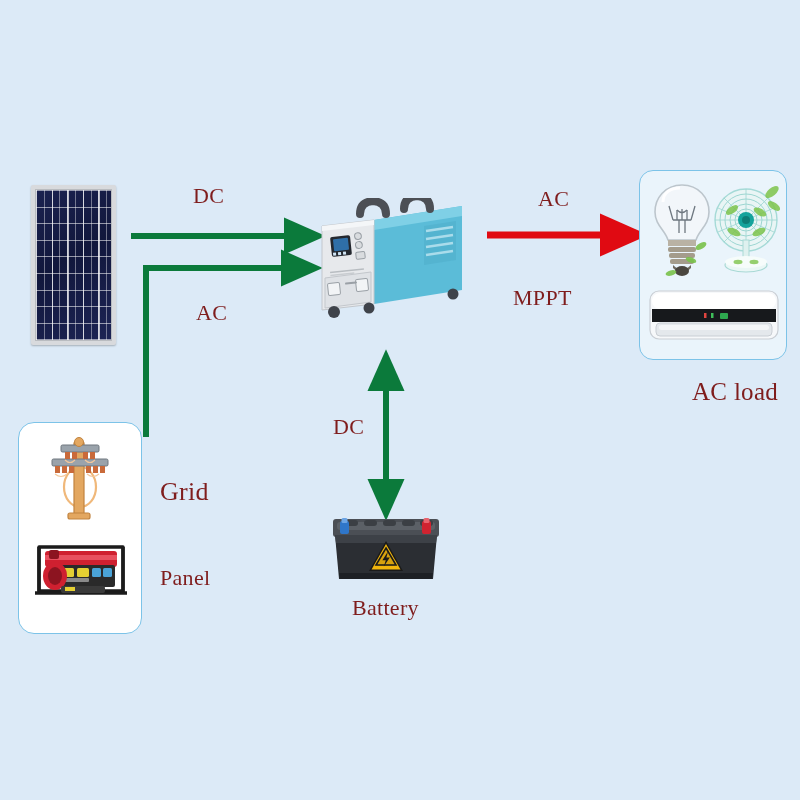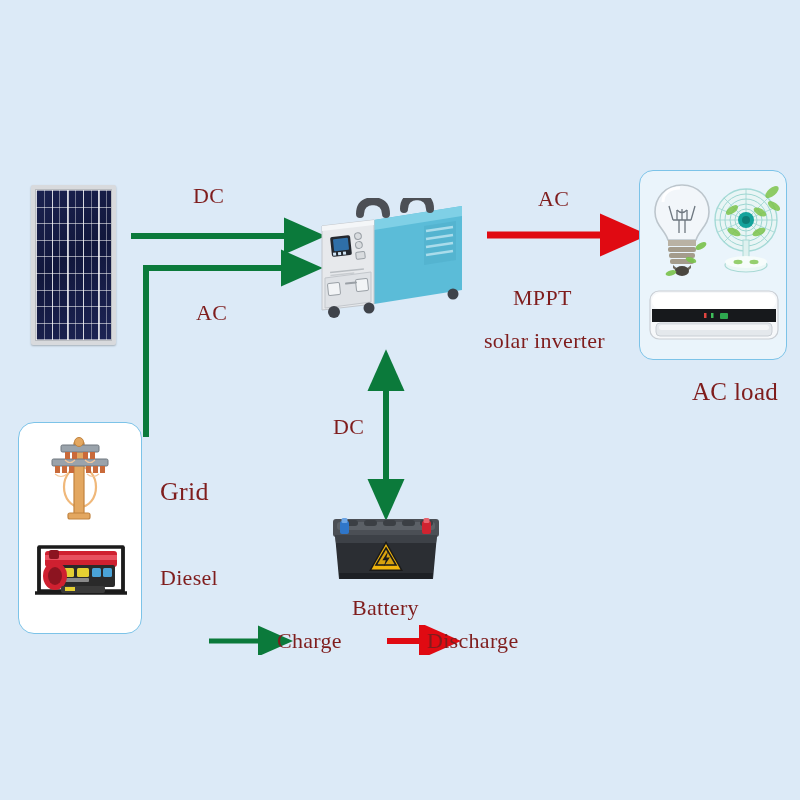--- a/index.html
+++ b/index.html
@@ -160,21 +160,21 @@
       <rect x="74" y="37" width="9" height="9" rx="1.5" fill="#4aa3d8"></rect>
       <rect x="22" y="47" width="38" height="4" rx="1" fill="#8a8a8a"></rect>
       <ellipse cx="26" cy="45" rx="12" ry="14" fill="#cf2030"></ellipse>
       <ellipse cx="26" cy="45" rx="7" ry="9" fill="#8c1420"></ellipse>
       <rect x="20" y="19" width="10" height="9" rx="2" fill="#8c1420"></rect>
       <rect x="32" y="55" width="44" height="7" rx="2" fill="#3a3a3a"></rect>
       <rect x="36" y="56" width="10" height="4" fill="#e4cf33"></rect>
     </svg>
   </div>
   <div class="lbl" style="left:160px;top:477px;font-size:26px;">Grid</div>
-  <div class="lbl" style="left:160px;top:565px;font-size:22px;">Diesel</div>
+  <div class="lbl" style="left:160px;top:565px;font-size:22px;">Panel</div>
 
   <svg class="inverter" viewBox="0 0 160 128">
 
     <path d="M62,22 L150,8 L150,92 L62,106 Z" fill="#5bbcd8"></path>
     <path d="M62,22 L150,8 L150,18 L62,32 Z" fill="#7fd0e6"></path>
     <path d="M112,28 L144,23 L144,62 L112,67 Z" fill="#4fadca" opacity="0.55"></path>
     <g stroke="#b9e4f0" stroke-width="2.4" opacity=".85">
       <line x1="114" y1="33" x2="141" y2="29"></line>
       <line x1="114" y1="41" x2="141" y2="37"></line>
       <line x1="114" y1="49" x2="141" y2="45"></line>
@@ -211,21 +211,20 @@
       <rect x="16" y="85" width="12" height="12" rx="1.5" fill="#f2f4f6" stroke="#9aa0a6" stroke-width="1" transform="rotate(-6 22 91)"></rect>
       <rect x="44" y="81" width="12" height="12" rx="1.5" fill="#f2f4f6" stroke="#9aa0a6" stroke-width="1" transform="rotate(-6 50 87)"></rect>
       <rect x="33" y="84" width="12" height="2" rx="1" fill="#9aa0a6" transform="rotate(-6 39 85)"></rect>
     </g>
 
     <ellipse cx="22" cy="114" rx="6" ry="6" fill="#3f434a"></ellipse>
     <ellipse cx="57" cy="110" rx="5.5" ry="5.5" fill="#3f434a"></ellipse>
     <ellipse cx="141" cy="96" rx="5.5" ry="5.5" fill="#3f434a"></ellipse>
   </svg>
   <div class="lbl" style="left:513px;top:285px;font-size:22px;">MPPT</div>
-  <div class="lbl" style="left:484px;top:328px;font-size:22px;">solar inverter</div>
 
   <svg class="battery" viewBox="0 0 122 85">
     <rect x="8" y="14" width="106" height="18" rx="3" fill="#4b4f55"></rect>
     <rect x="12" y="17" width="98" height="8" rx="3" fill="#5b6066"></rect>
     <g fill="#3b3f44">
       <rect x="20" y="15" width="13" height="6" rx="3"></rect>
       <rect x="39" y="15" width="13" height="6" rx="3"></rect>
       <rect x="58" y="15" width="13" height="6" rx="3"></rect>
       <rect x="77" y="15" width="13" height="6" rx="3"></rect>
       <rect x="95" y="15" width="13" height="6" rx="3"></rect>
@@ -325,30 +324,14 @@
       <rect x="11" y="36" width="110" height="5" rx="2.5" fill="#f4f6f8"></rect>
     </svg>
   </div>
   <div class="lbl" style="left:681px;top:378px;font-size:25px;margin-left:11px;">AC load</div>
 
   <div class="lbl" style="left:193px;top:183px;font-size:22px;">DC</div>
   <div class="lbl" style="left:196px;top:300px;font-size:22px;">AC</div>
   <div class="lbl" style="left:538px;top:186px;font-size:22px;">AC</div>
   <div class="lbl" style="left:333px;top:414px;font-size:22px;">DC</div>
 
-  <div class="legend">
-    <svg viewBox="0 0 330 30" width="330" height="30">
-      <defs>
-        <marker id="lgG" markerWidth="7" markerHeight="7" refX="3" refY="3.5" orient="auto">
-          <path d="M0,0.4 L7,3.5 L0,6.6 Z" fill="#0b7a3b"></path>
-        </marker>
-        <marker id="lgR" markerWidth="7" markerHeight="7" refX="3" refY="3.5" orient="auto">
-          <path d="M0,0.4 L7,3.5 L0,6.6 Z" fill="#e00a12"></path>
-        </marker>
-      </defs>
-      <line x1="4" y1="16" x2="68" y2="16" stroke="#0b7a3b" stroke-width="5" marker-end="url(#lgG)"></line>
-      <line x1="182" y1="16" x2="232" y2="16" stroke="#e00a12" stroke-width="6" marker-end="url(#lgR)"></line>
-    </svg>
-    <div class="lbl" style="left:72px;top:3px;font-size:22px;">Charge</div>
-    <div class="lbl" style="left:222px;top:3px;font-size:22px;">Discharge</div>
-  </div>
 
 </div>
 
 </body></html>

